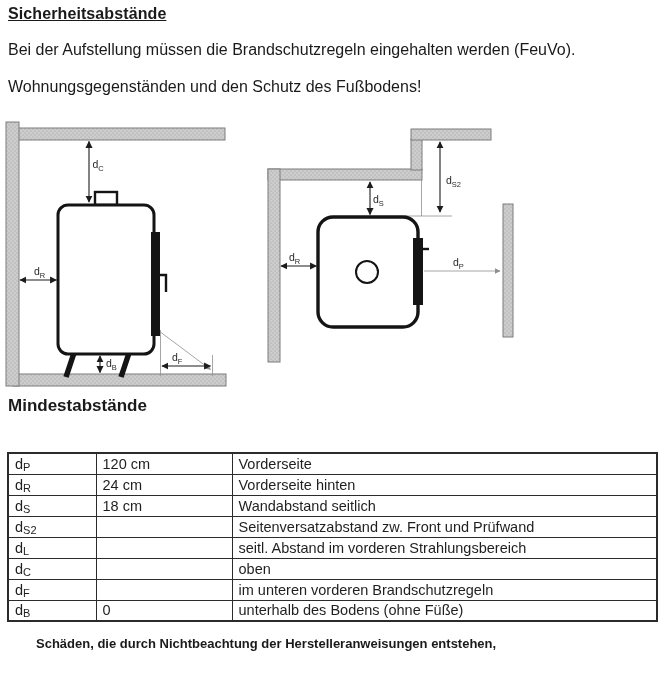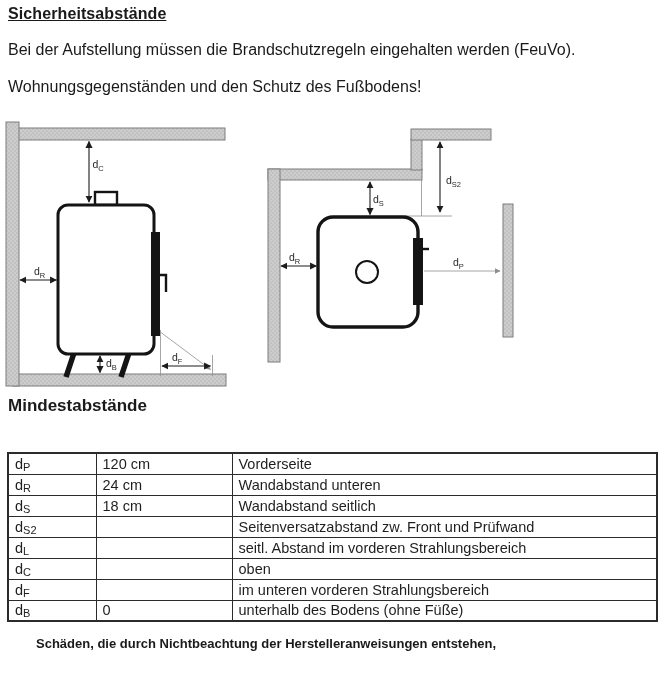--- a/index.html
+++ b/index.html
@@ -124,21 +124,21 @@
     </colgroup>
   <tbody>
     <tr>
       <td><span>d</span><sub>P</sub></td>
       <td>120 cm</td>
       <td>Vorderseite</td>
     </tr>
     <tr>
       <td><span>d</span><sub>R</sub></td>
       <td>24 cm</td>
-      <td>Wandabstand unteren</td>
+      <td>Vorderseite hinten</td>
     </tr>
     <tr>
       <td><span>d</span><sub>S</sub></td>
       <td>18 cm</td>
       <td>Wandabstand seitlich</td>
     </tr>
     <tr>
       <td><span>d</span><sub>S2</sub></td>
       <td></td>
       <td>Seitenversatzabstand zw. Front und Prüfwand</td>
@@ -149,21 +149,21 @@
       <td>seitl. Abstand im vorderen Strahlungsbereich</td>
     </tr>
     <tr>
       <td><span>d</span><sub>C</sub></td>
       <td></td>
       <td>oben</td>
     </tr>
     <tr>
       <td><span>d</span><sub>F</sub></td>
       <td></td>
-      <td>im unteren vorderen Strahlungsbereich</td>
+      <td>im unteren vorderen Brandschutzregeln</td>
     </tr>
     <tr>
       <td><span>d</span><sub>B</sub></td>
       <td>0</td>
       <td>unterhalb des Bodens (ohne Füße)</td>
     </tr>
   </tbody>
 </table>
 
 <p class="abs warning"><span>Schäden, die durch Nichtbeachtung der Herstelleranweisungen entstehen,</span><br>

